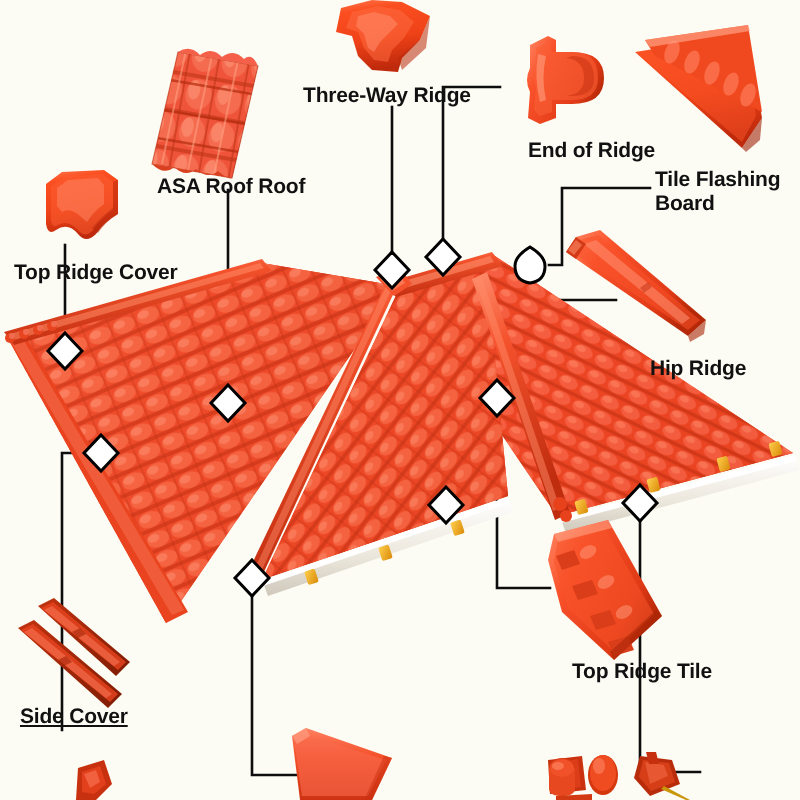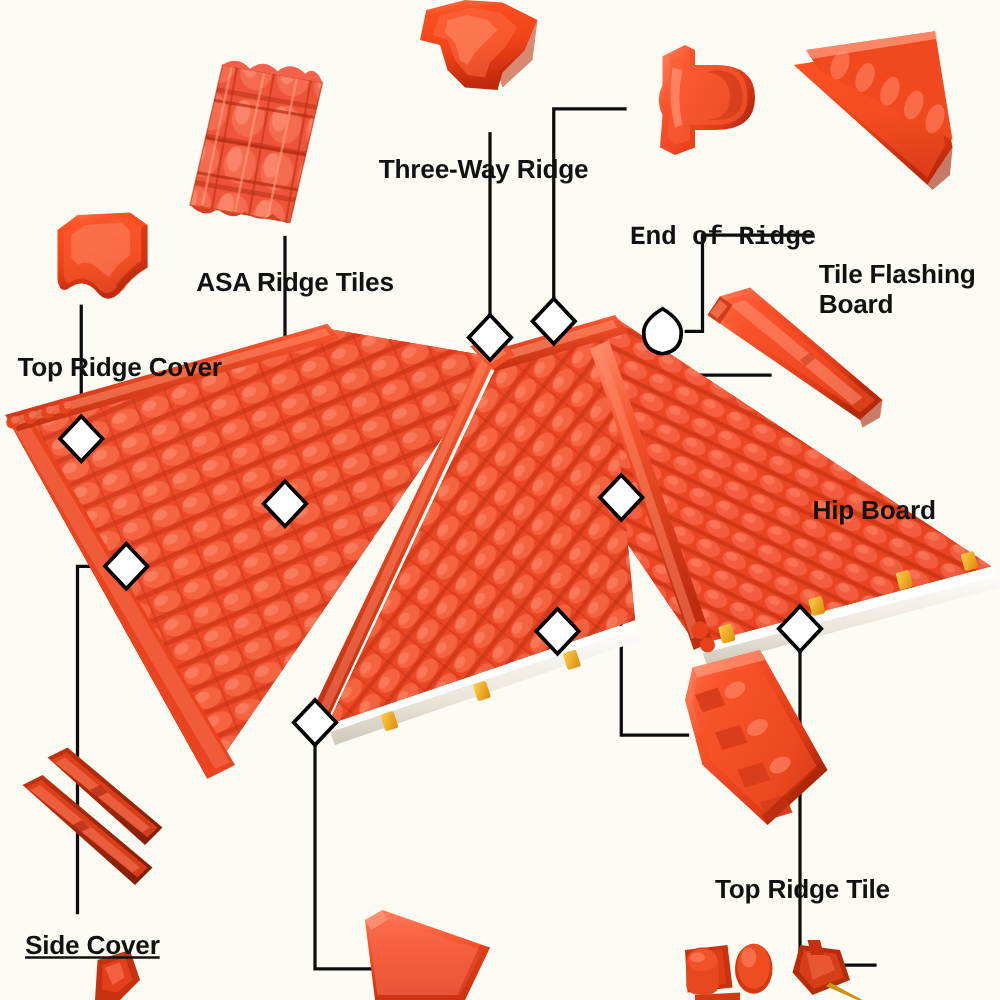--- a/index.html
+++ b/index.html
@@ -20,27 +20,26 @@
   .label{
     position:absolute;
     font-family:"Liberation Sans", sans-serif;
     font-weight:bold;
     color:#111111;
     white-space:pre;
     line-height:1.12;
     letter-spacing:-0.2px;
     font-size:21px;
     text-rendering:geometricPrecision;
-    margin-top:40px;
   }
   .lbl-asa{left:157px;top:175px;}
   .lbl-three{left:303px;top:84px;}
-  .lbl-end{left:504px;top:139px;font-family:Liberation Mono, monospace;}
+  .lbl-end{left:528px;top:139px;}
   .lbl-wall{left:655px;top:168px;}
-  .lbl-top-cover{left:14px;top:243px;text-align:right;}
+  .lbl-top-cover{left:14px;top:261px;text-align:right;}
   .lbl-hip{left:650px;top:357px;}
   .lbl-top-tile{left:572px;top:660px;}
   .lbl-side{left:20px;top:705px;text-decoration:underline;}
 </style>
 </head>
 <body>
 
 <div id="stage">
 
 <svg id="art" viewBox="0 0 800 800" xmlns="http://www.w3.org/2000/svg">
@@ -419,23 +418,23 @@
     <path d="M252 560 L269 578 L252 596 L235 578 Z"></path>
     <path d="M392 252 L409 270 L392 288 L375 270 Z"></path>
     <path d="M443 239 L460 257 L443 275 L426 257 Z"></path>
     <path d="M530 247 Q545 256 545 266 Q545 281 530 283 Q515 281 515 266 Q515 256 530 247 Z"></path>
     <path d="M497 380 L514 398 L497 416 L480 398 Z"></path>
     <path d="M446 487 L463 505 L446 523 L429 505 Z"></path>
     <path d="M640 485 L657 503 L640 521 L623 503 Z"></path>
   </g>
 </svg>
 
-<div class="label lbl-asa">ASA Ridge Tiles</div>
+<div class="label lbl-asa">ASA Roof Roof</div>
 <div class="label lbl-three">Three-Way Ridge</div>
 <div class="label lbl-end">End of Ridge</div>
 <div class="label lbl-wall">Tile Flashing
 Board</div>
 <div class="label lbl-top-cover">Top Ridge Cover</div>
-<div class="label lbl-hip">Hip Board</div>
+<div class="label lbl-hip">Hip Ridge</div>
 <div class="label lbl-top-tile">Top Ridge Tile</div>
 <div class="label lbl-side">Side Cover</div>
 
 </div>
 
 </body></html>

